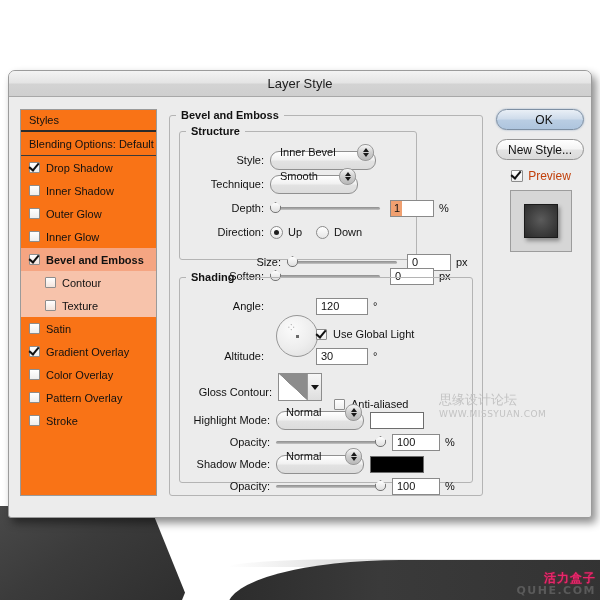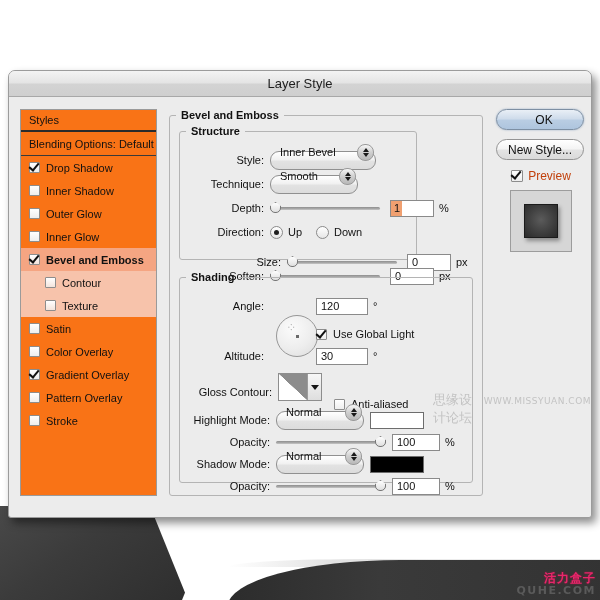--- a/index.html
+++ b/index.html
@@ -522,20 +522,21 @@
   }
 
   
   .wm {
     position: absolute;
     left: 424px;
     top: 294px;
     display: flex;
     align-items: baseline;
     pointer-events: none;
+    flex-direction: column;
   }
   .wm-cn {
     font-family: "DejaVu Sans", sans-serif;
     font-size: 13px;
     color: #c3c3c3;
     letter-spacing: 0px;
   }
   .wm-en {
     font-family: "DejaVu Sans", sans-serif;
     font-size: 9px;
@@ -600,26 +601,26 @@
         </div>
         <div class="style-row sub sub-sel">
           <span class="ps-check"></span>
           <span>Texture</span>
         </div>
         <div class="style-row">
           <span class="ps-check"></span>
           <span>Satin</span>
         </div>
         <div class="style-row">
+          <span class="ps-check checked"></span>
+          <span>Gradient Overlay</span>
+        </div>
+        <div class="style-row">
           <span class="ps-check"></span>
           <span>Color Overlay</span>
-        </div>
-        <div class="style-row">
-          <span class="ps-check checked"></span>
-          <span>Gradient Overlay</span>
         </div>
         <div class="style-row">
           <span class="ps-check"></span>
           <span>Pattern Overlay</span>
         </div>
         <div class="style-row">
           <span class="ps-check"></span>
           <span>Stroke</span>
         </div>
       </div>

